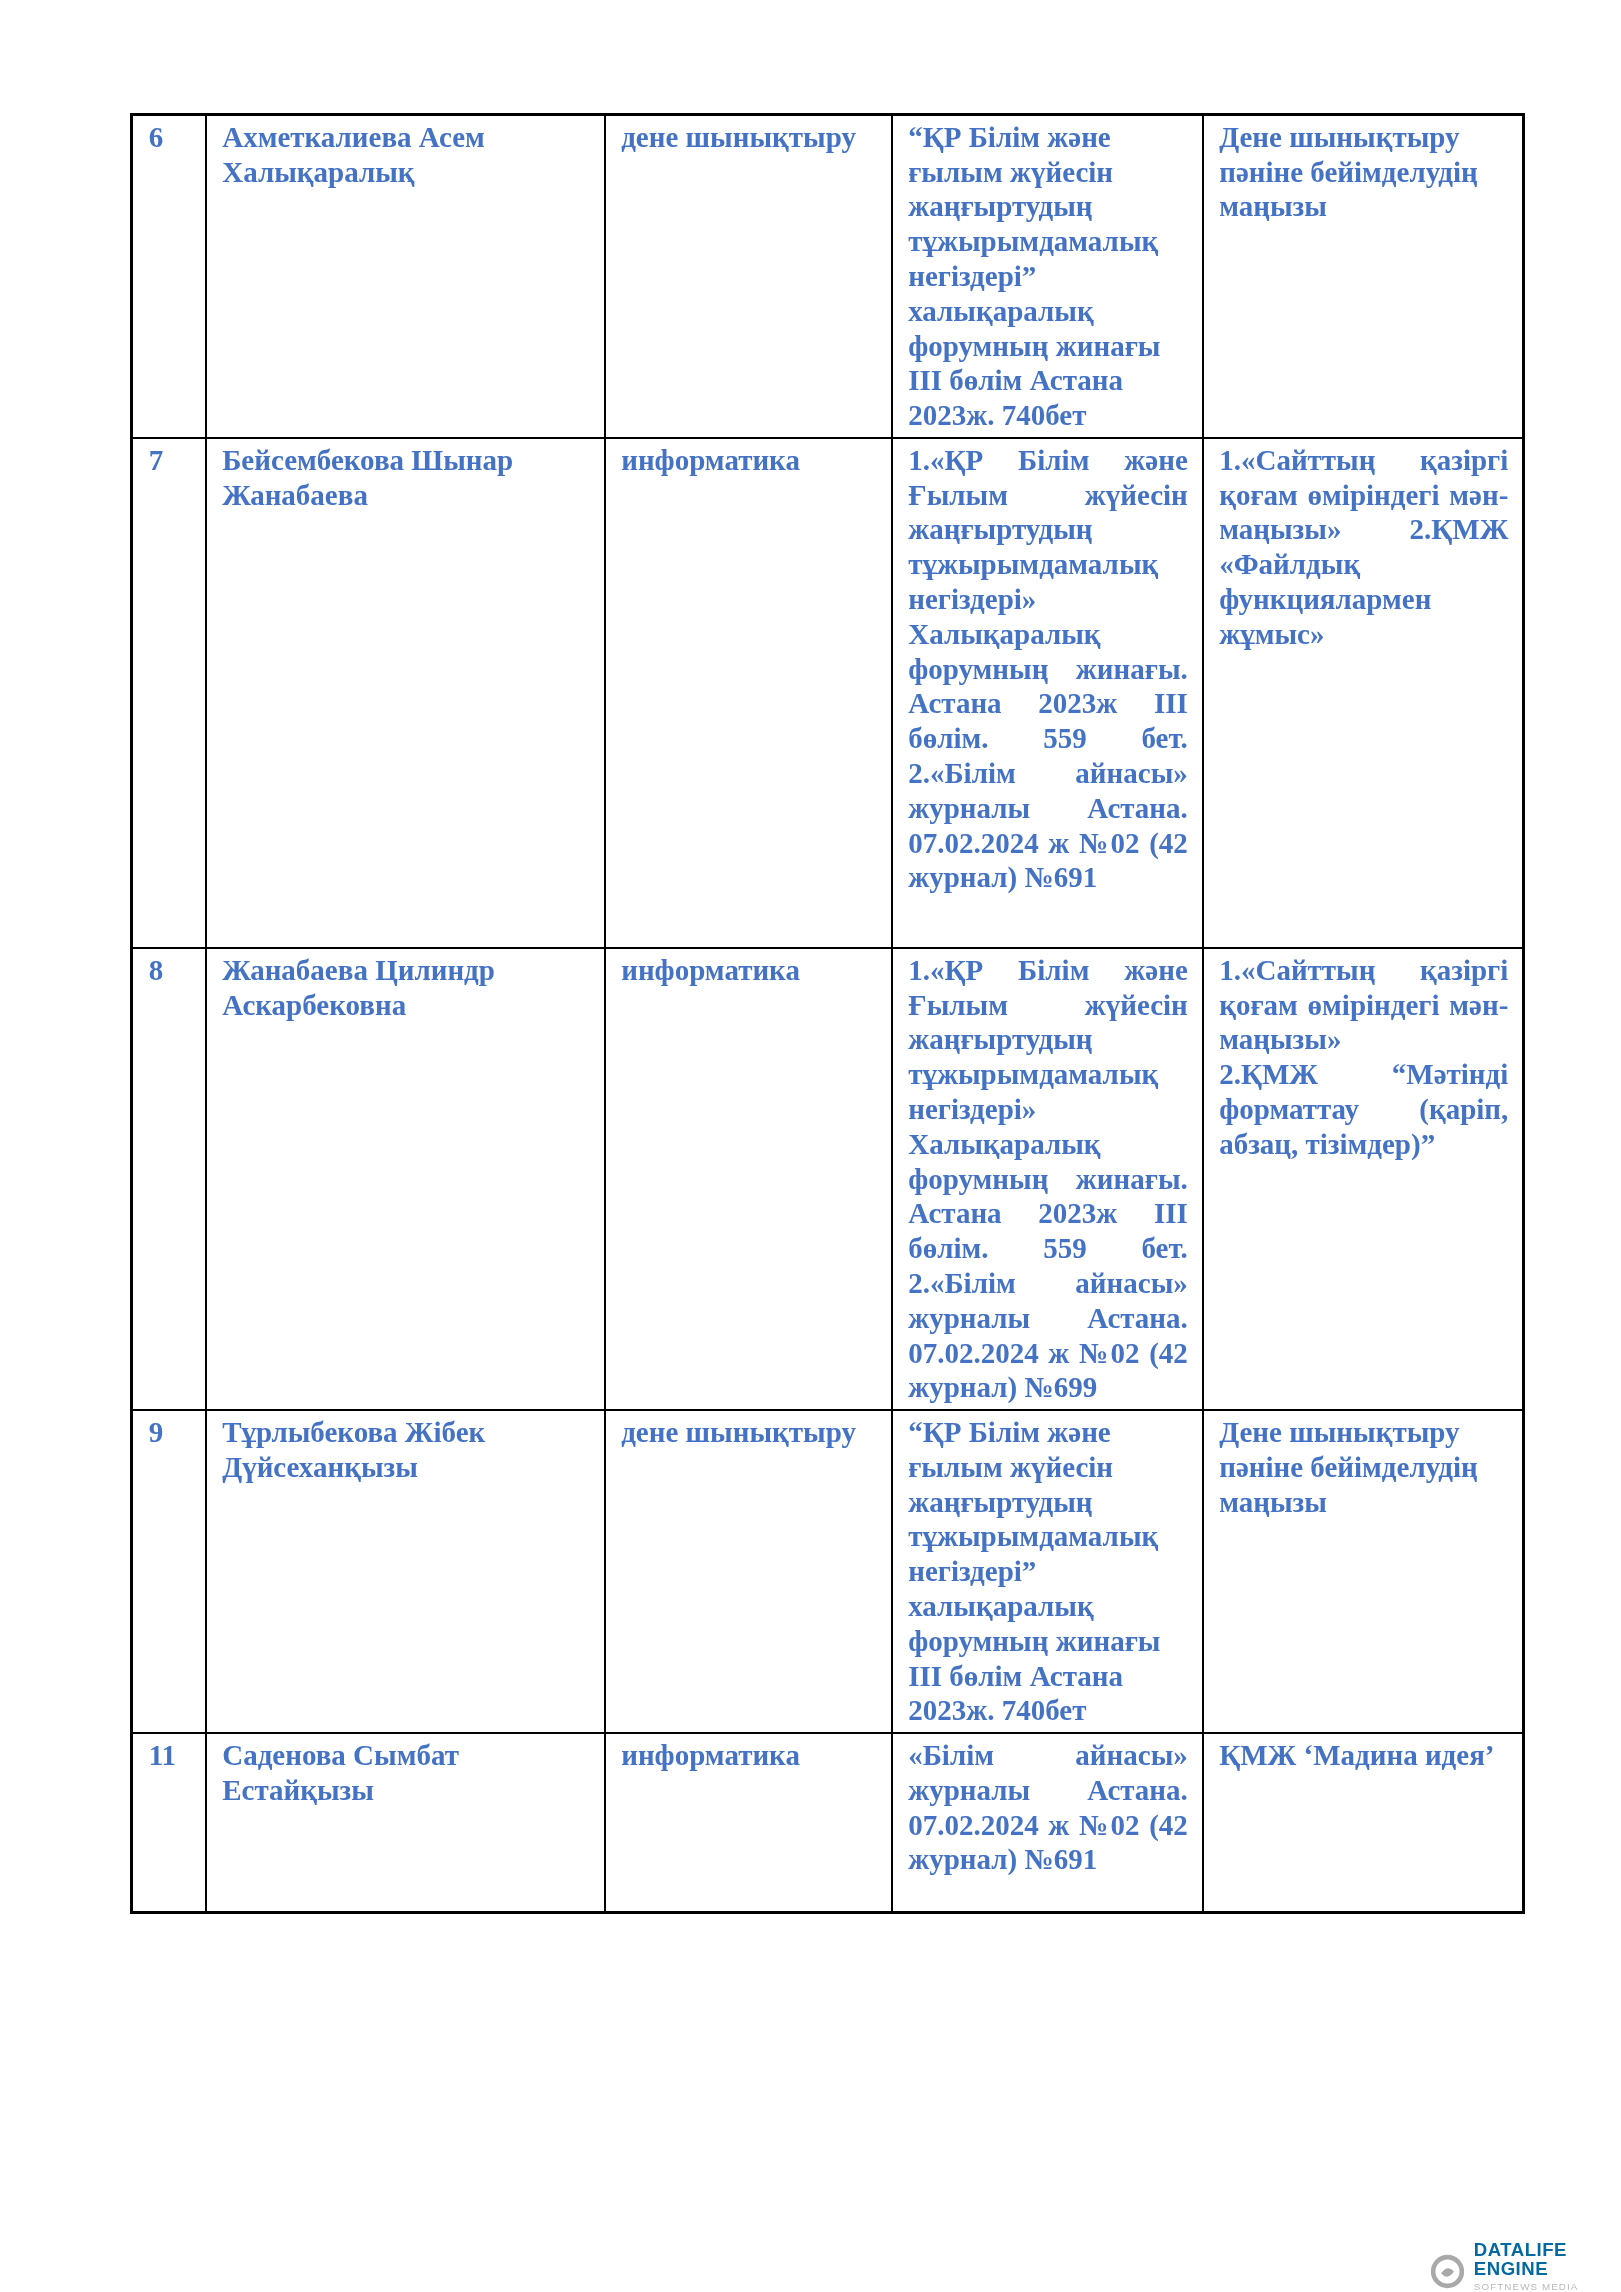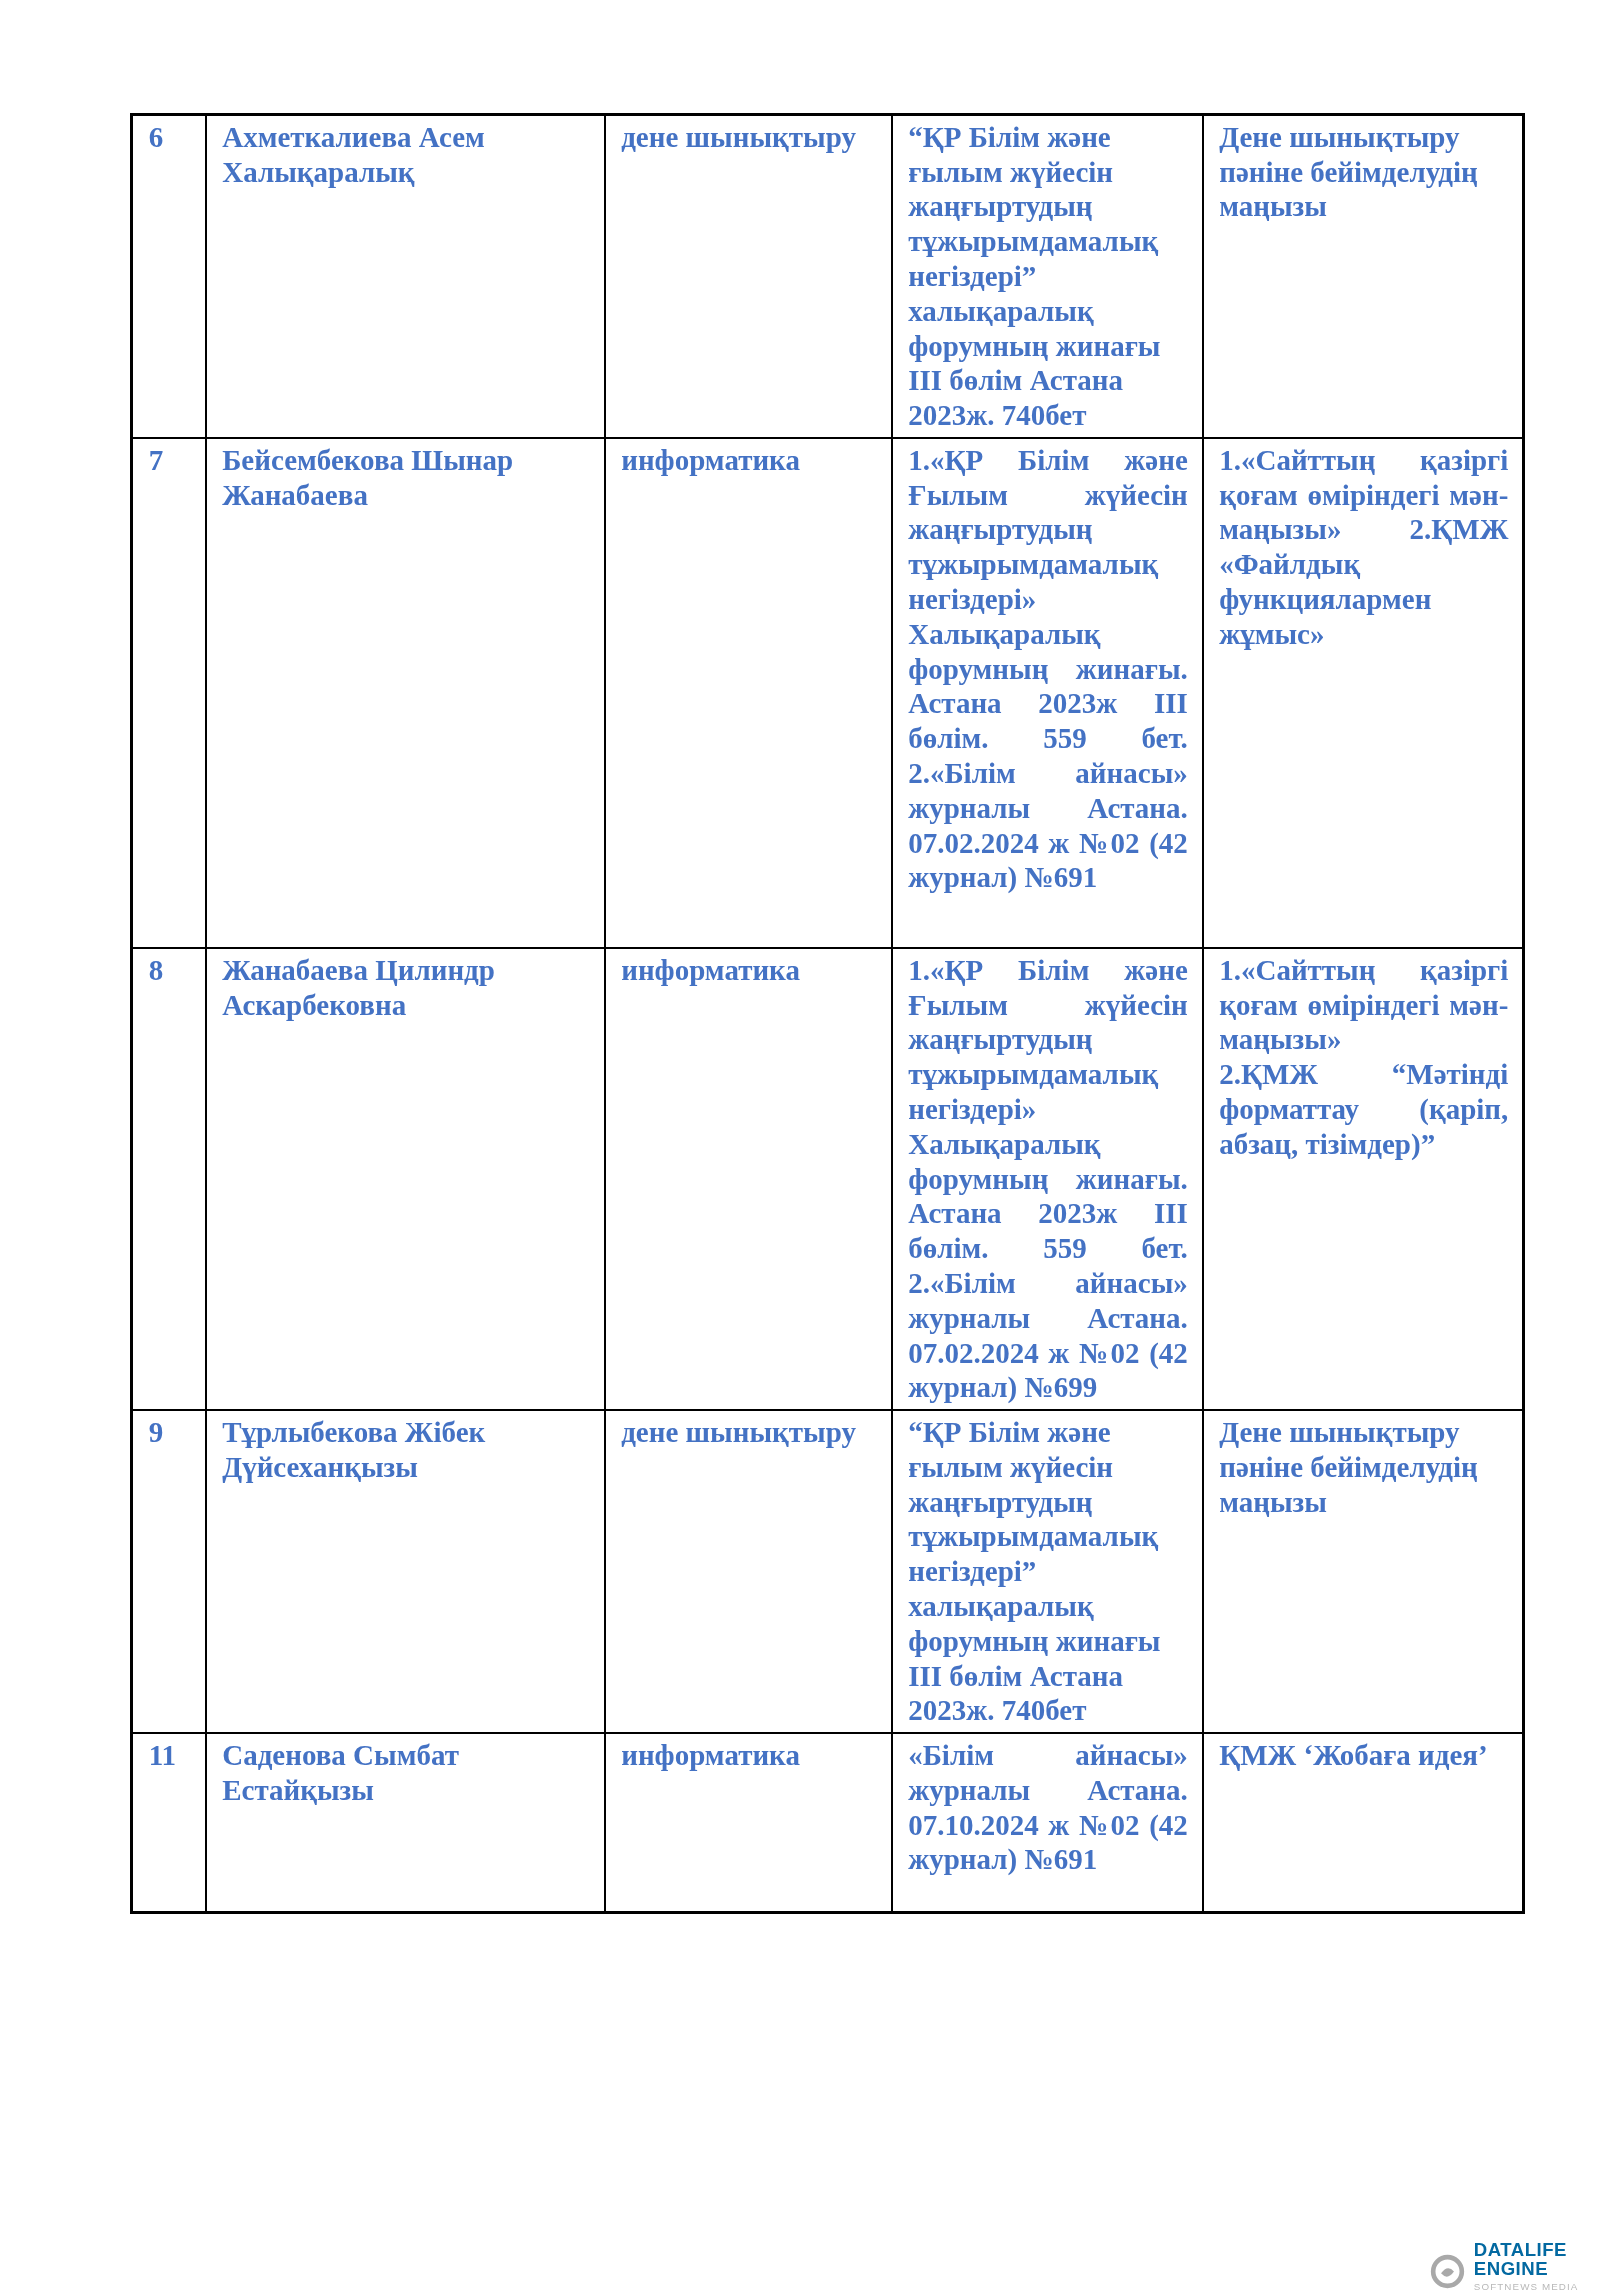--- a/index.html
+++ b/index.html
@@ -95,22 +95,22 @@
         <td class="num-cell">9</td>
         <td class="mid">Тұрлыбекова Жібек Дүйсеханқызы</td>
         <td class="mid">дене шынықтыру</td>
         <td>“ҚР Білім және ғылым жүйесін жаңғыртудың тұжырымдамалық негіздері” халықаралық форумның жинағы III бөлім Астана 2023ж. 740бет</td>
         <td>Дене шынықтыру пәніне бейімделудің маңызы</td>
       </tr>
       <tr class="r5">
         <td class="num-cell">11</td>
         <td class="mid">Саденова Сымбат Естайқызы</td>
         <td class="mid">информатика</td>
-        <td class="just">«Білім айнасы» журналы Астана. 07.10.2024 ж №02 (42 журнал) №691</td>
-        <td class="mid">ҚМЖ ‘Жобаға идея’</td>
+        <td class="just">«Білім айнасы» журналы Астана. 07.02.2024 ж №02 (42 журнал) №691</td>
+        <td class="mid">ҚМЖ ‘Мадина идея’</td>
       </tr>
     </tbody>
   </table>
 
   <div class="watermark">
     <svg class="wm-icon" viewBox="0 0 40 40" xmlns="http://www.w3.org/2000/svg">
       <circle cx="20" cy="20" r="15.5" fill="none" stroke="#a9a9a9" stroke-width="5"></circle>
       <path d="M13 22 q7 -10 14 -2 q-7 10 -14 2 z" fill="#a9a9a9"></path>
     </svg>
     <div class="wm-text">

